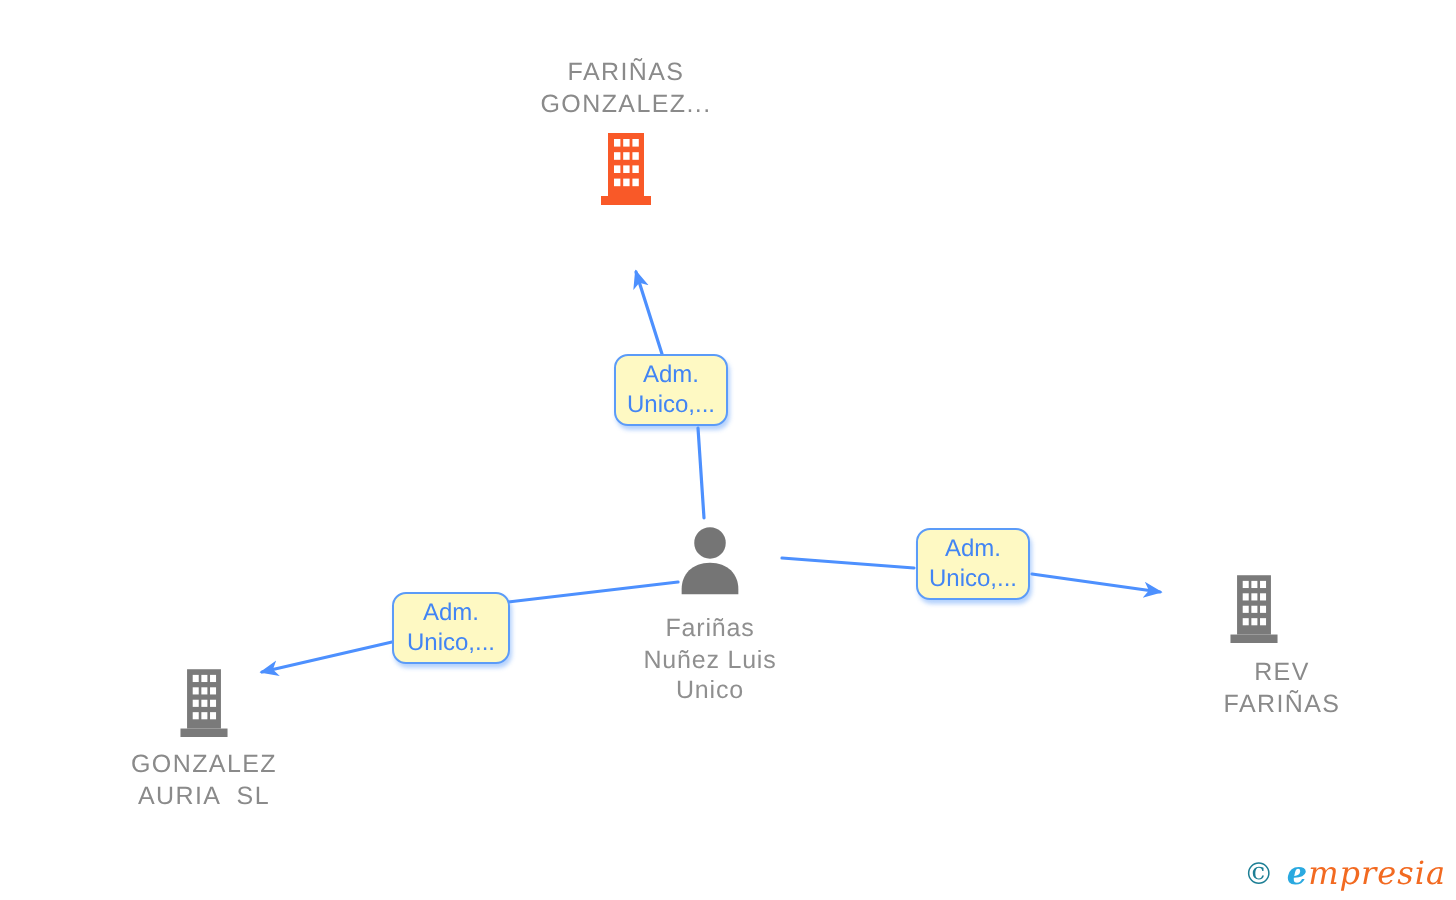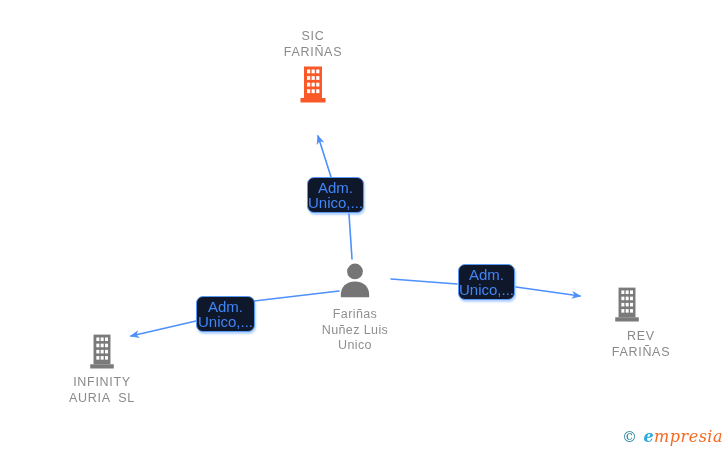--- a/index.html
+++ b/index.html
@@ -13,23 +13,23 @@
     text-align:center;color:#8a8a8a;font-size:12.5px;line-height:16px;letter-spacing:0.7px;
   }
   .node-label div{white-space:pre;}
   .person-label{font-size:12.5px;line-height:15.5px;letter-spacing:0.4px;color:#8f8f8f;margin-top:3px;}
   .icon-building{color:#7a7a7a;}
   .icon-building.highlight{color:#f95928;}
   .icon-person{color:#757575;}
   .node-icon{display:block;margin:6px auto 0 auto;}
   .person .node-icon{margin-top:0;}
   .edge-label{
-    position:absolute;background:#0f172a;border:1.5px solid #5b9bf8;border-radius:7px;
+    position:absolute;background:#fef9c3;border:1.5px solid #5b9bf8;border-radius:7px;
     box-shadow:1px 2px 2px rgba(91,155,248,0.45);
-    color:#4285f4;font-size:15px;line-height:15px;text-align:center;
+    color:#4285f4;font-size:12px;line-height:15px;text-align:center;
     display:flex;flex-direction:column;justify-content:center;
     box-sizing:border-box;
   }
   .watermark{
     position:absolute;right:5px;bottom:4px;font-family:"DejaVu Serif",serif;
     font-style:italic;font-size:16px;letter-spacing:0.5px;
   }
   .wm-copy{color:#1d7f95;font-style:normal;margin-right:6px;font-size:15px;}
   .wm-e{color:#2aa9e0;font-weight:bold;}
   .wm-rest{color:#f26a21;}
@@ -50,22 +50,22 @@
       <line x1="331" y1="177" x2="318" y2="136" marker-end="url(#arrow)"></line>
       <line x1="339" y1="291" x2="254" y2="301"></line>
       <line x1="196" y1="321" x2="131" y2="336" marker-end="url(#arrow)"></line>
       <line x1="391" y1="279" x2="457" y2="284"></line>
       <line x1="516" y1="287" x2="580" y2="296" marker-end="url(#arrow)"></line>
     </g>
   </svg>
 
   <div class="node" style="left:223px;top:28px;">
     <div class="node-label">
-      <div>SIC</div>
       <div>FARIÑAS</div>
+      <div>GONZALEZ...</div>
     </div>
     <svg class="node-icon icon-building highlight" width="34" height="39" viewBox="0 0 34 38">
       <rect x="8" y="0" width="18" height="31.5" fill="currentColor"></rect>
       <rect x="4.5" y="31.5" width="25" height="4.5" fill="currentColor"></rect>
       <g fill="#ffffff">
         <rect x="11" y="3" width="3.2" height="3.8"></rect>
           <rect x="15.6" y="3" width="3.2" height="3.8"></rect>
           <rect x="20.2" y="3" width="3.2" height="3.8"></rect>
         <rect x="11" y="9.6" width="3.2" height="3.8"></rect>
           <rect x="15.6" y="9.6" width="3.2" height="3.8"></rect>
@@ -105,21 +105,21 @@
           <rect x="20.2" y="9.6" width="3.2" height="3.8"></rect>
         <rect x="11" y="16.2" width="3.2" height="3.8"></rect>
           <rect x="15.6" y="16.2" width="3.2" height="3.8"></rect>
           <rect x="20.2" y="16.2" width="3.2" height="3.8"></rect>
         <rect x="11" y="22.8" width="3.2" height="3.8"></rect>
           <rect x="15.6" y="22.8" width="3.2" height="3.8"></rect>
           <rect x="20.2" y="22.8" width="3.2" height="3.8"></rect>
       </g>
     </svg>
     <div class="node-label" style="margin-top:3px;">
-      <div>INFINITY</div>
+      <div>GONZALEZ</div>
       <div>AURIA  SL</div>
     </div>
   </div>
 
   <div class="node" style="left:537px;top:287px;">
     <svg class="node-icon icon-building" width="32" height="37" viewBox="0 0 34 38" style="margin-top:0;">
       <rect x="8" y="0" width="18" height="31.5" fill="currentColor"></rect>
       <rect x="4.5" y="31.5" width="25" height="4.5" fill="currentColor"></rect>
       <g fill="#ffffff">
         <rect x="11" y="3" width="3.2" height="3.8"></rect>

